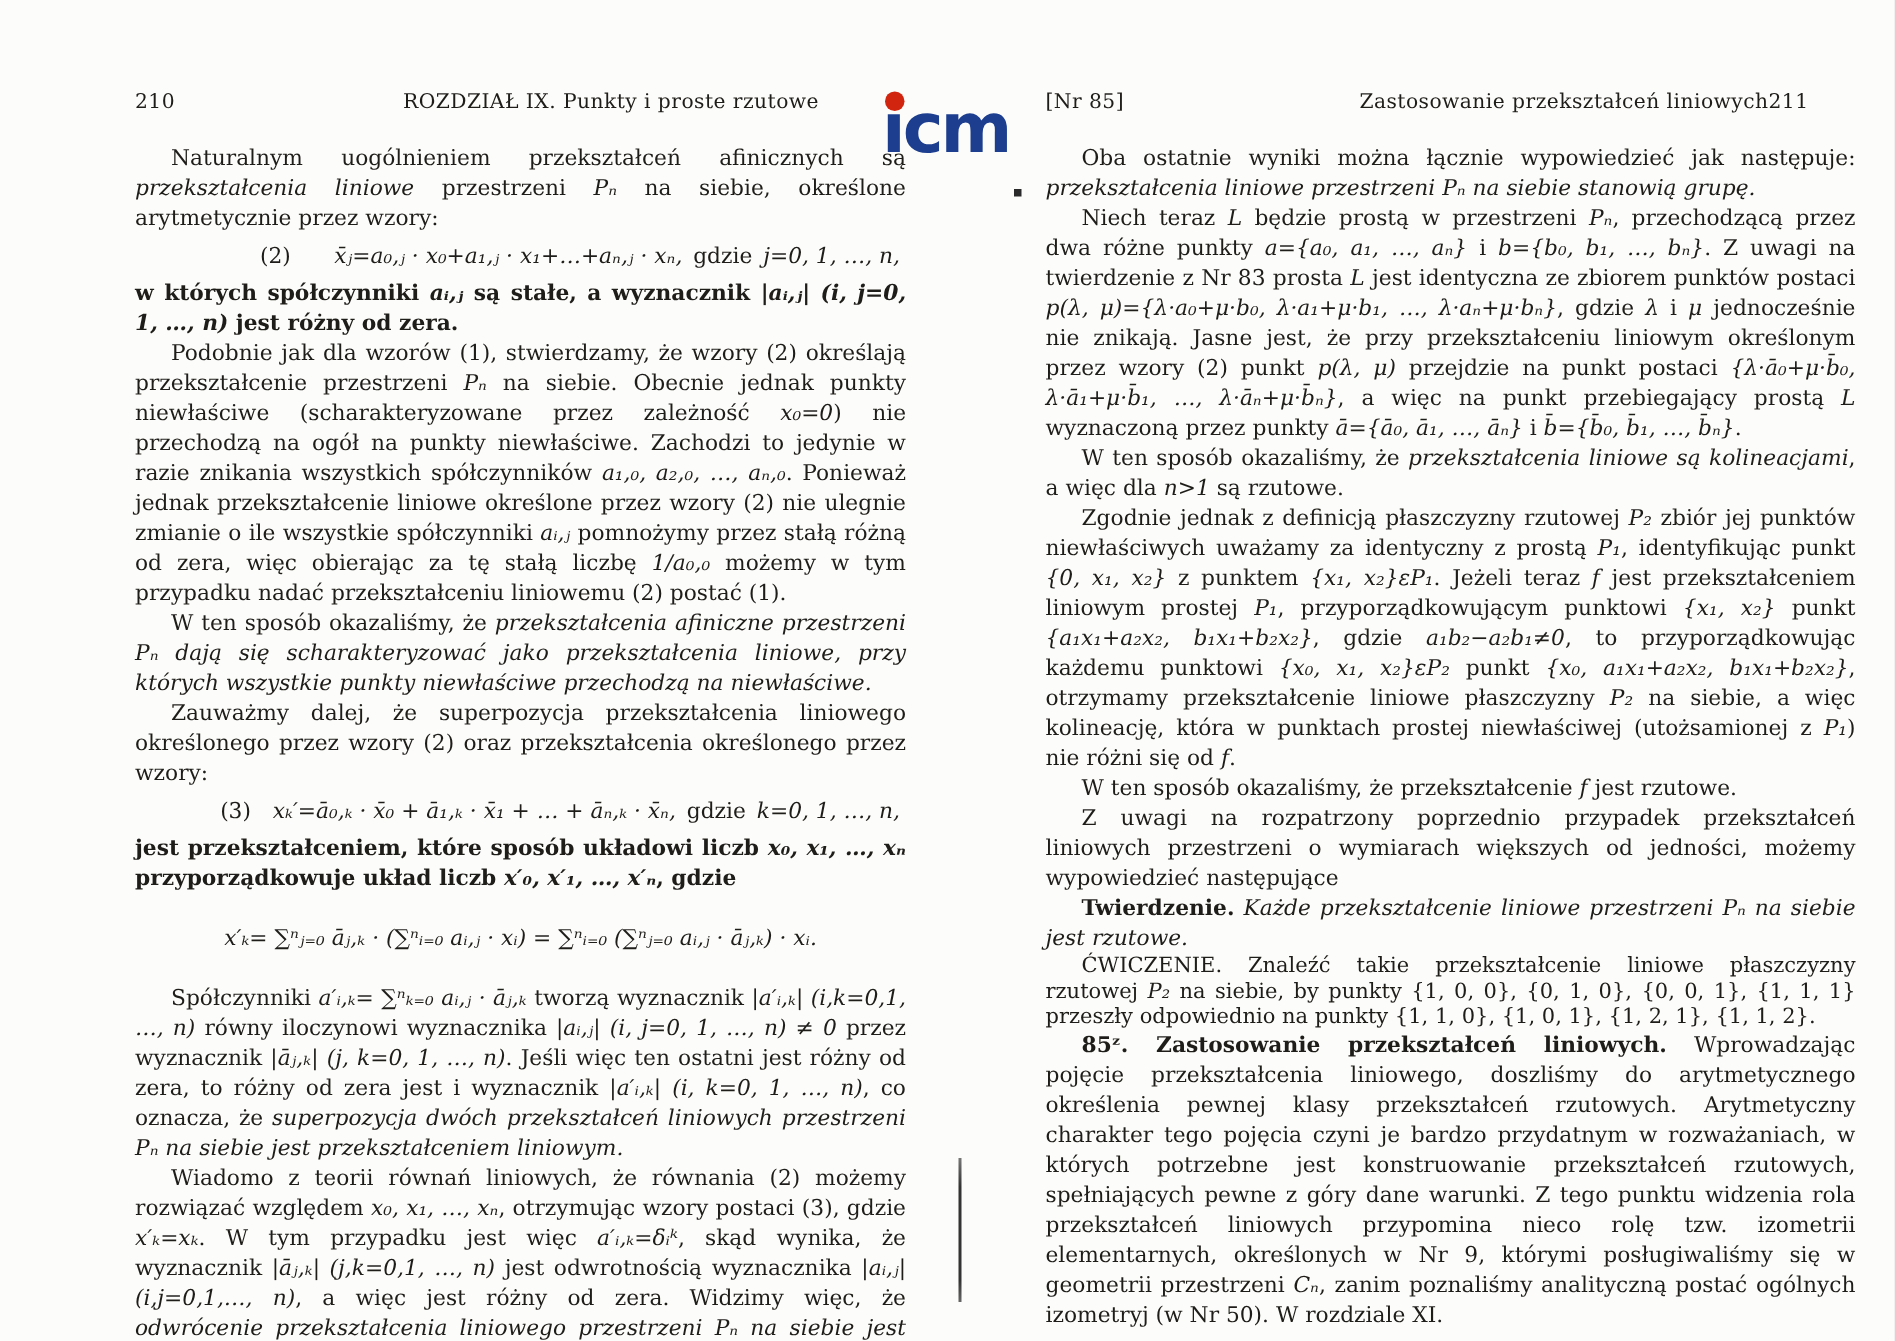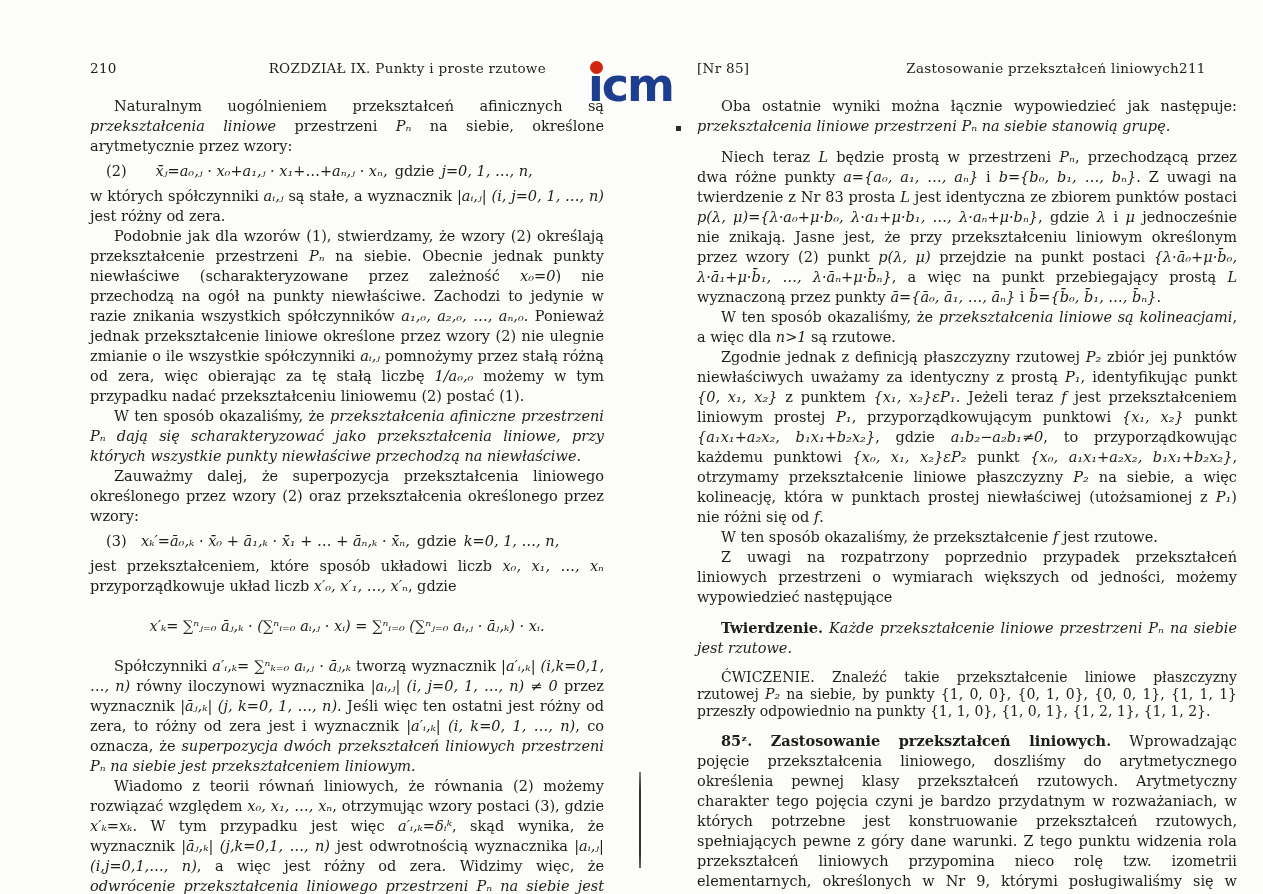--- a/index.html
+++ b/index.html
@@ -15,25 +15,25 @@
   .page-header{
     display:grid;grid-template-columns:58px 1fr 58px;align-items:baseline;
     font-size:13.5px;letter-spacing:.3px;margin-bottom:20px;
   }
   .page-header .running{text-align:right;}
   .page-header .num-l{text-align:left;}
   .page-header .num-r{text-align:left;}
   .page-body{font-size:14.5px;line-height:20px;text-align:justify;}
   .para{margin:0;}
   .s-indent{text-indent:24px;}
-  .s-plain{text-indent:0;}
-  .s-formula{text-indent:0;text-align:left;margin:5px 16px;}
+  .s-plain{text-indent:0;font-weight:bold;}
+  .s-formula{text-indent:0;text-align:right;margin:5px 4px;}
   .s-formula-center{text-indent:0;text-align:center;margin:20px 0;}
   .para.small{font-size:14px;line-height:17px;}
-  .para.gap{margin-top:11px;}
+  .para.gap{}
   .it{font-style:italic;}
   .bf{font-weight:bold;}
   .logo{position:absolute;left:588px;top:56px;width:104px;height:54px;}
   .logo-text{
     display:block;padding-top:6px;line-height:1;
     font-family:"DejaVu Sans","Liberation Sans",sans-serif;
     font-weight:700;font-size:46px;letter-spacing:-2px;color:#1d3e8f;
   }
   .logo-dot{
     position:absolute;left:2px;top:5px;width:13px;height:13px;

